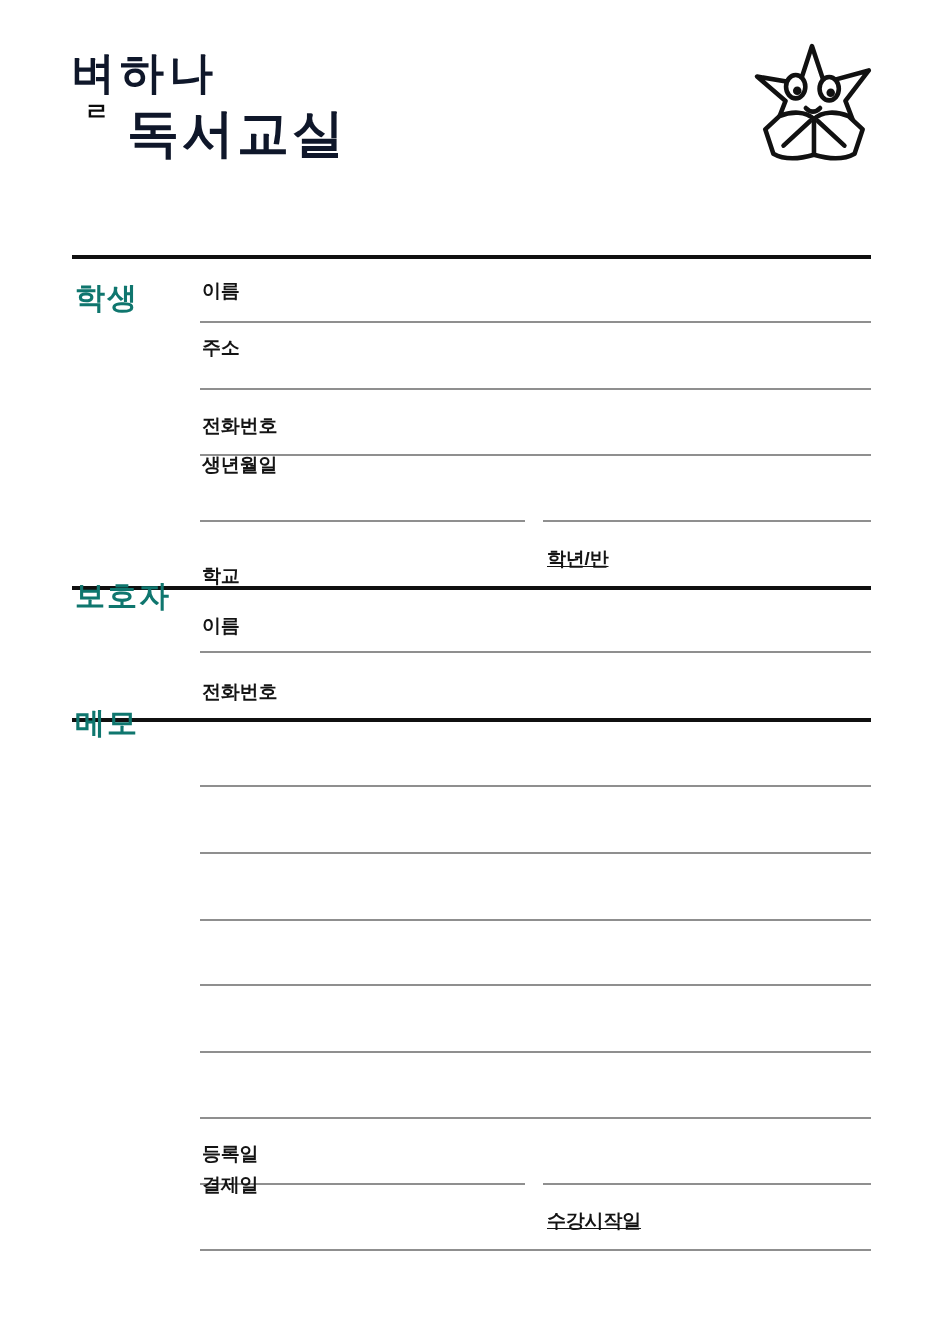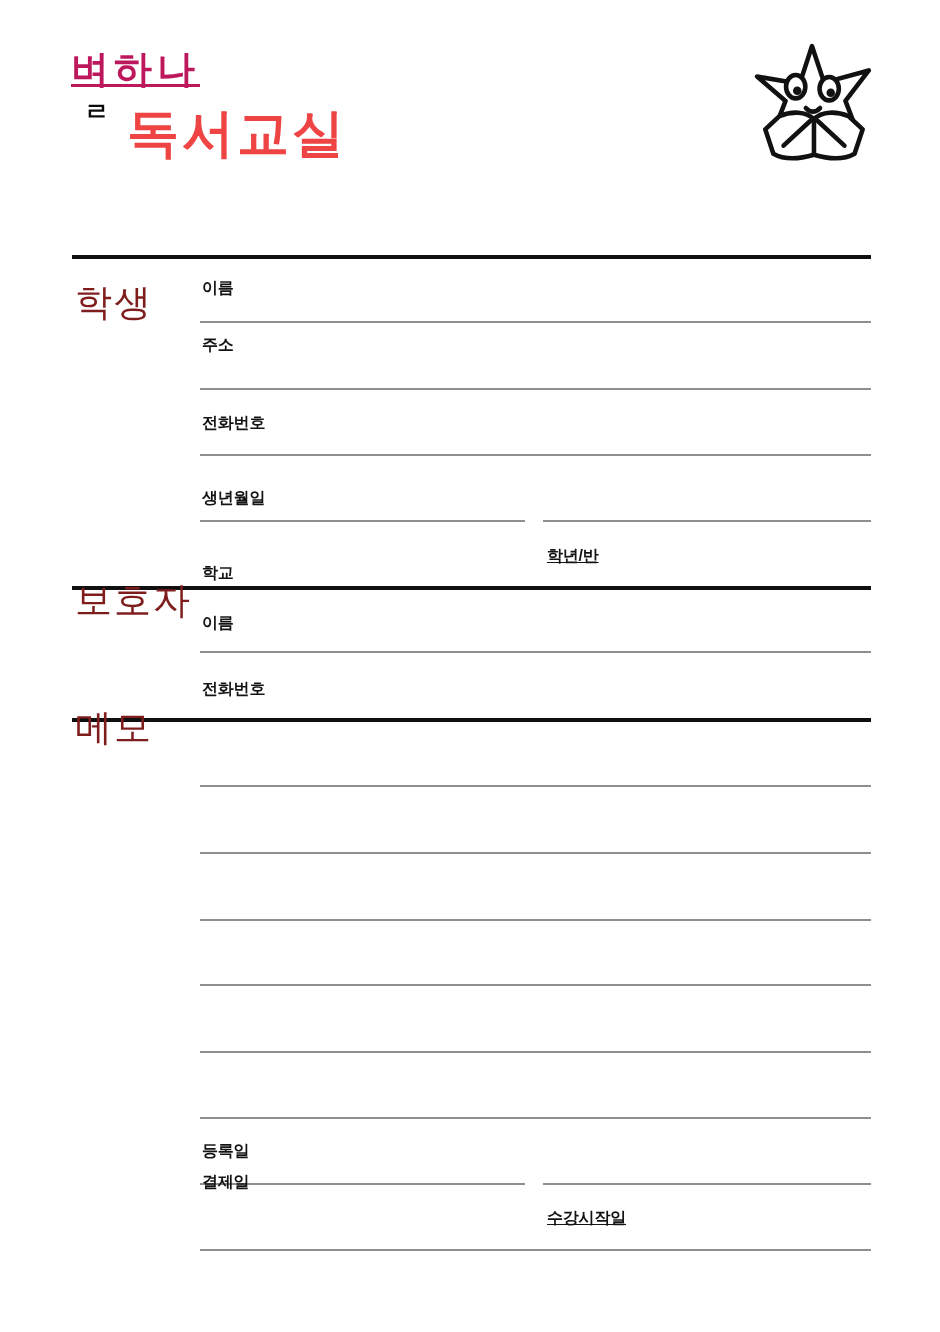--- a/index.html
+++ b/index.html
@@ -5,53 +5,52 @@
   html,body { margin:0; padding:0; background:#ffffff; }
   .page {
     position:relative; width:940px; height:1332px; background:#ffffff;
     font-family:"Liberation Sans", sans-serif; color:#111; overflow:hidden;
   }
 
   
   .logo { position:absolute; left:0; top:0; }
   .logo-l1 {
     position:absolute; left:71px; top:44px;
-    font-size:38px; font-weight:900; letter-spacing:5px; color:#be185d;
+    font-size:44px; font-weight:900; letter-spacing:5px; color:#0f172a;
     white-space:nowrap;
-    text-decoration:underline;
   }
   .logo-drop {
     position:absolute; left:84px; top:95px;
     font-size:25px; font-weight:900; color:#0b0b0b;
   }
   .logo-l2 {
     position:absolute; left:127px; top:99px;
-    font-size:52px; font-weight:900; letter-spacing:3px; color:#ef4444;
+    font-size:52px; font-weight:900; letter-spacing:3px; color:#0f172a;
     white-space:nowrap;
   }
 
   
   .mascot { position:absolute; left:746px; top:40px; width:140px; height:134px; }
 
   
   .rule-thick { position:absolute; left:72px; width:799px; height:4px; background:#101010; }
   .rule-thin  { position:absolute; height:2px; background:#8f8f8f; }
   .rule-thin.full  { left:200px; width:671px; }
   .rule-thin.seg-l { left:200px; width:325px; }
   .rule-thin.seg-r { left:543px; width:328px; }
 
   
   .sec-title {
     position:absolute; left:75px;
-    font-size:37px; font-weight:400; letter-spacing:2px; color:#7f1d1d;
+    font-size:30px; font-weight:700; letter-spacing:2px; color:#0f766e;
     white-space:nowrap;
   }
   .fld {
     position:absolute; left:202px;
-    font-size:16px; font-weight:700; letter-spacing:-0.2px; color:#141414;
+    font-size:19px; font-weight:700; letter-spacing:-0.2px; color:#141414;
     white-space:nowrap;
   }
   .fld.col2 { left:547px;text-decoration:underline; }
 </style>
 </head>
 <body>
 
 <div class="page">
 
   <div class="logo">
@@ -84,21 +83,21 @@
 
   <div class="fld" style="top:278px">이름</div>
   <div class="rule-thin full" style="top:321px"></div>
 
   <div class="fld" style="top:335px">주소</div>
   <div class="rule-thin full" style="top:388px"></div>
 
   <div class="fld" style="top:413px">전화번호</div>
   <div class="rule-thin full" style="top:454px"></div>
 
-  <div class="fld" style="top:488px">생년월일</div>
+  <div class="fld" style="top:452px">생년월일</div>
   <div class="rule-thin seg-l" style="top:520px"></div>
   <div class="rule-thin seg-r" style="top:520px"></div>
 
   <div class="fld" style="top:563px">학교</div>
   <div class="fld col2" style="top:546px">학년/반</div>
 
   <div class="rule-thick" style="top:586px"></div>
   <div class="sec-title" style="top:576px">보호자</div>
 
   <div class="fld" style="top:613px">이름</div>

